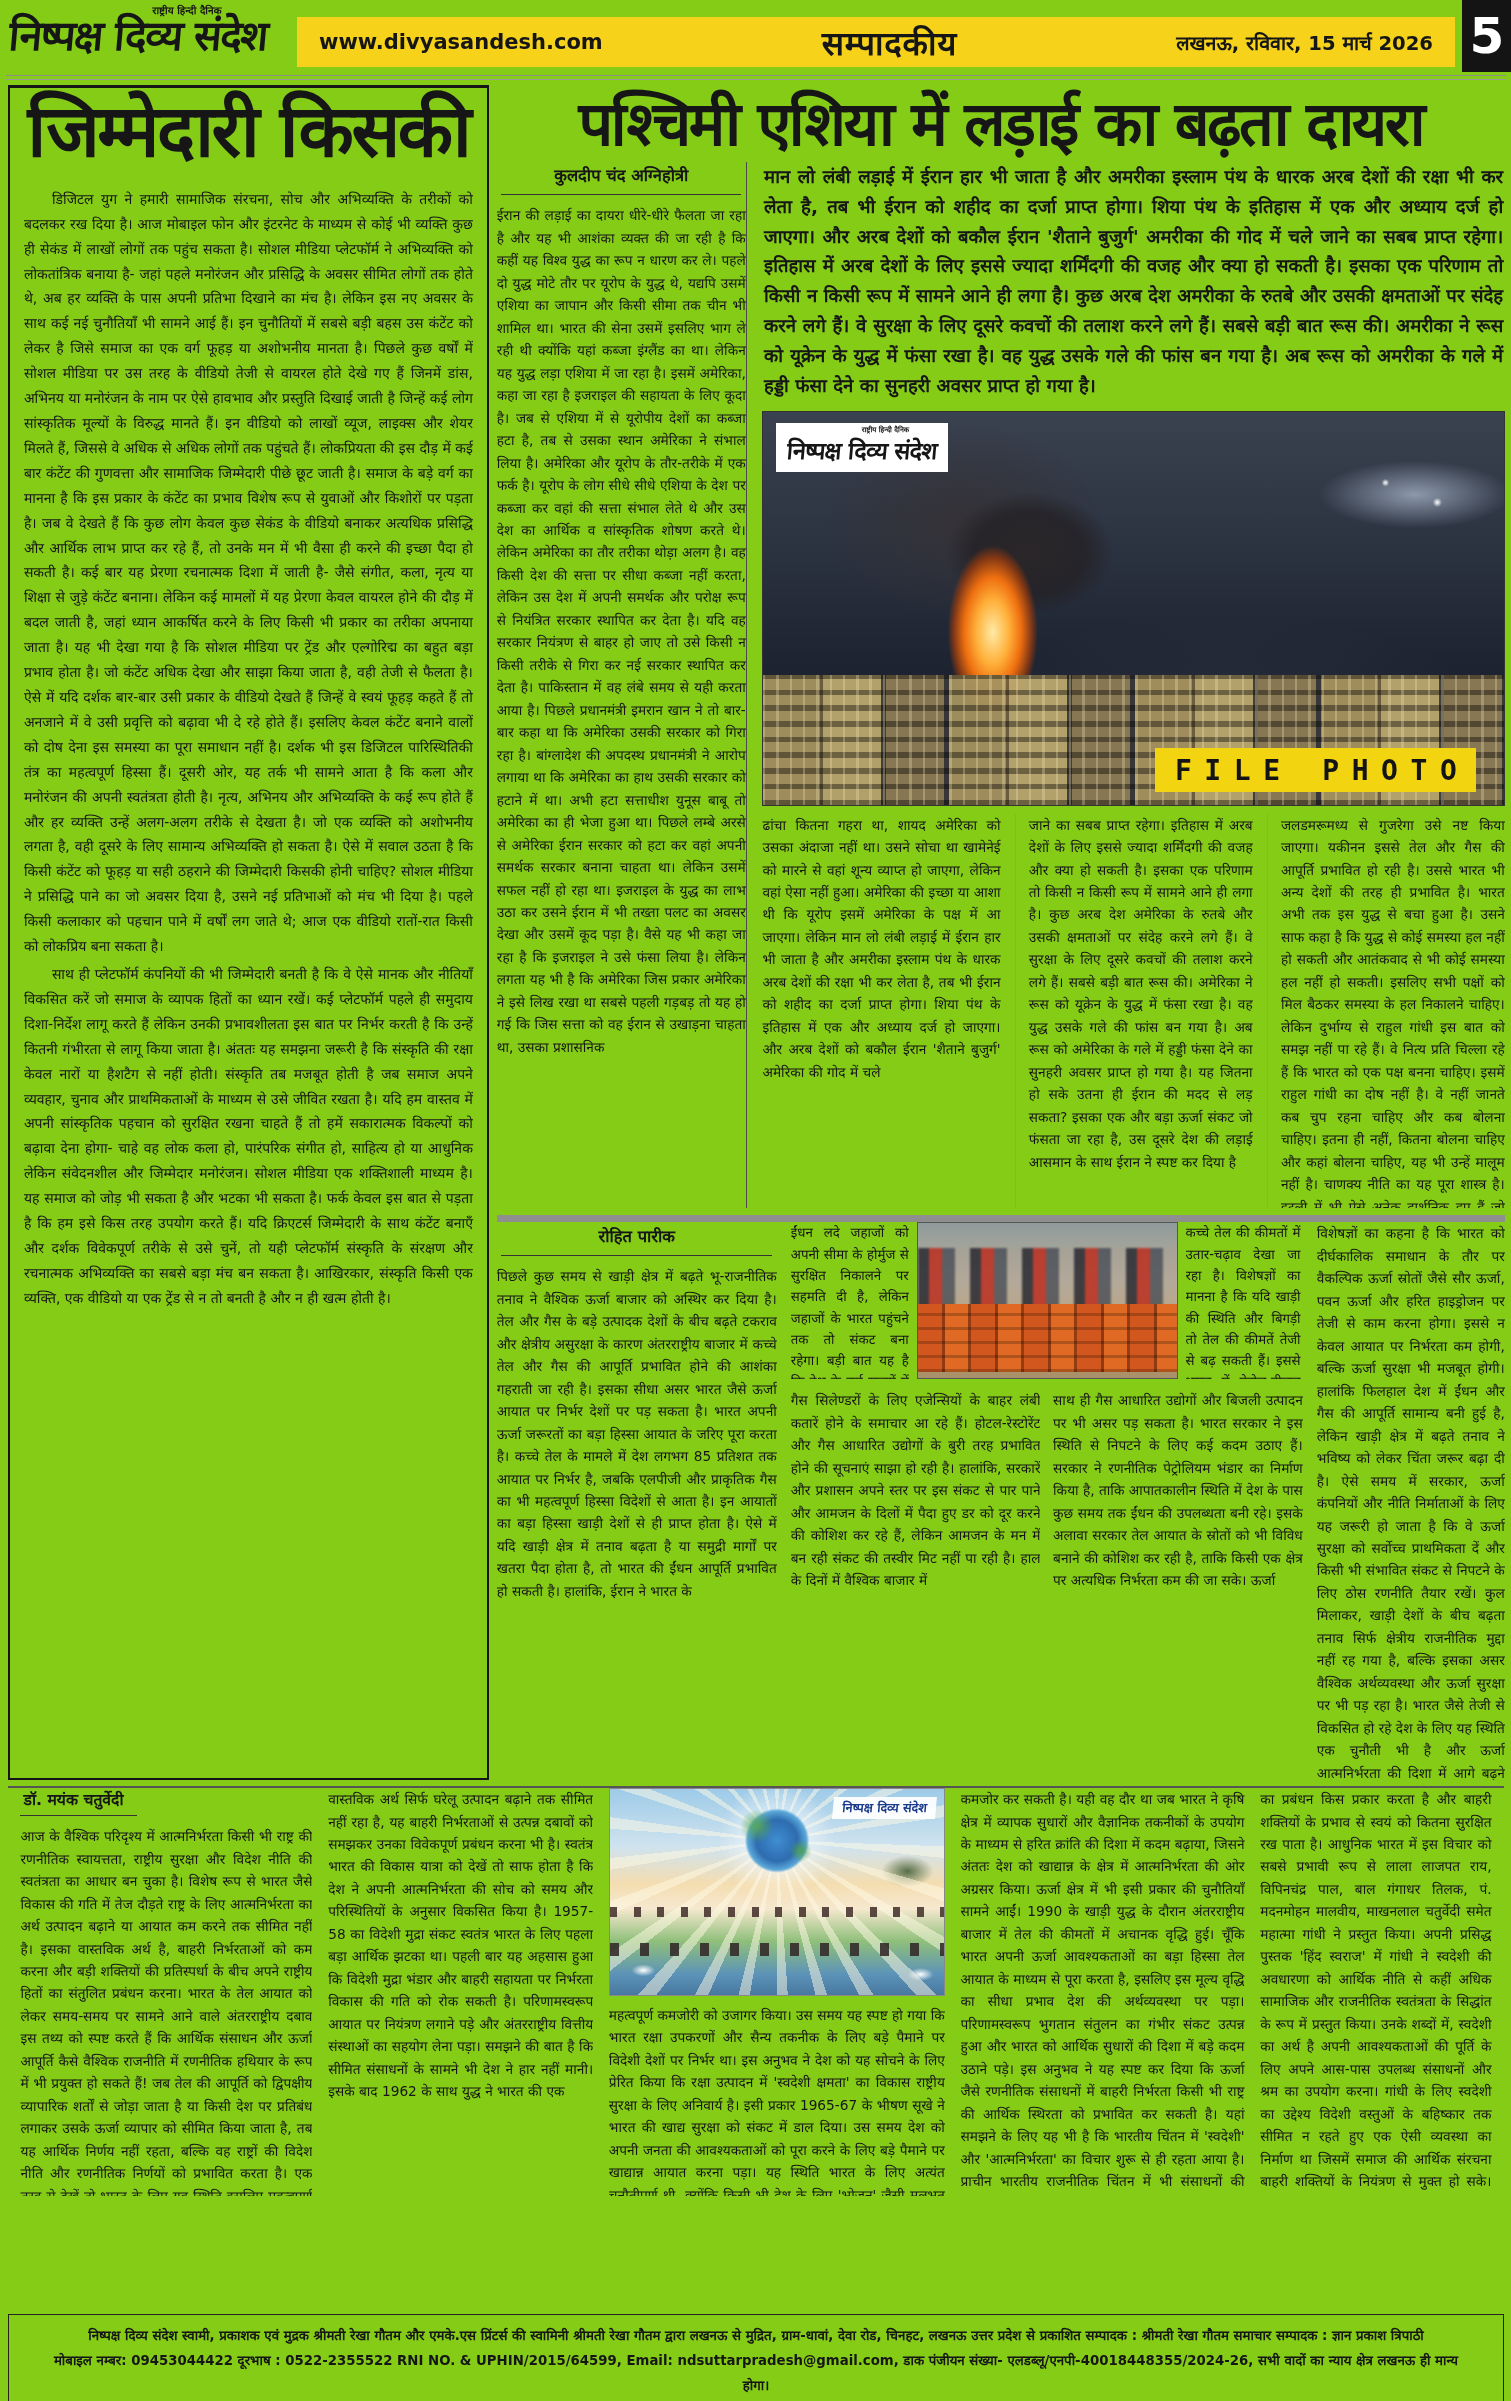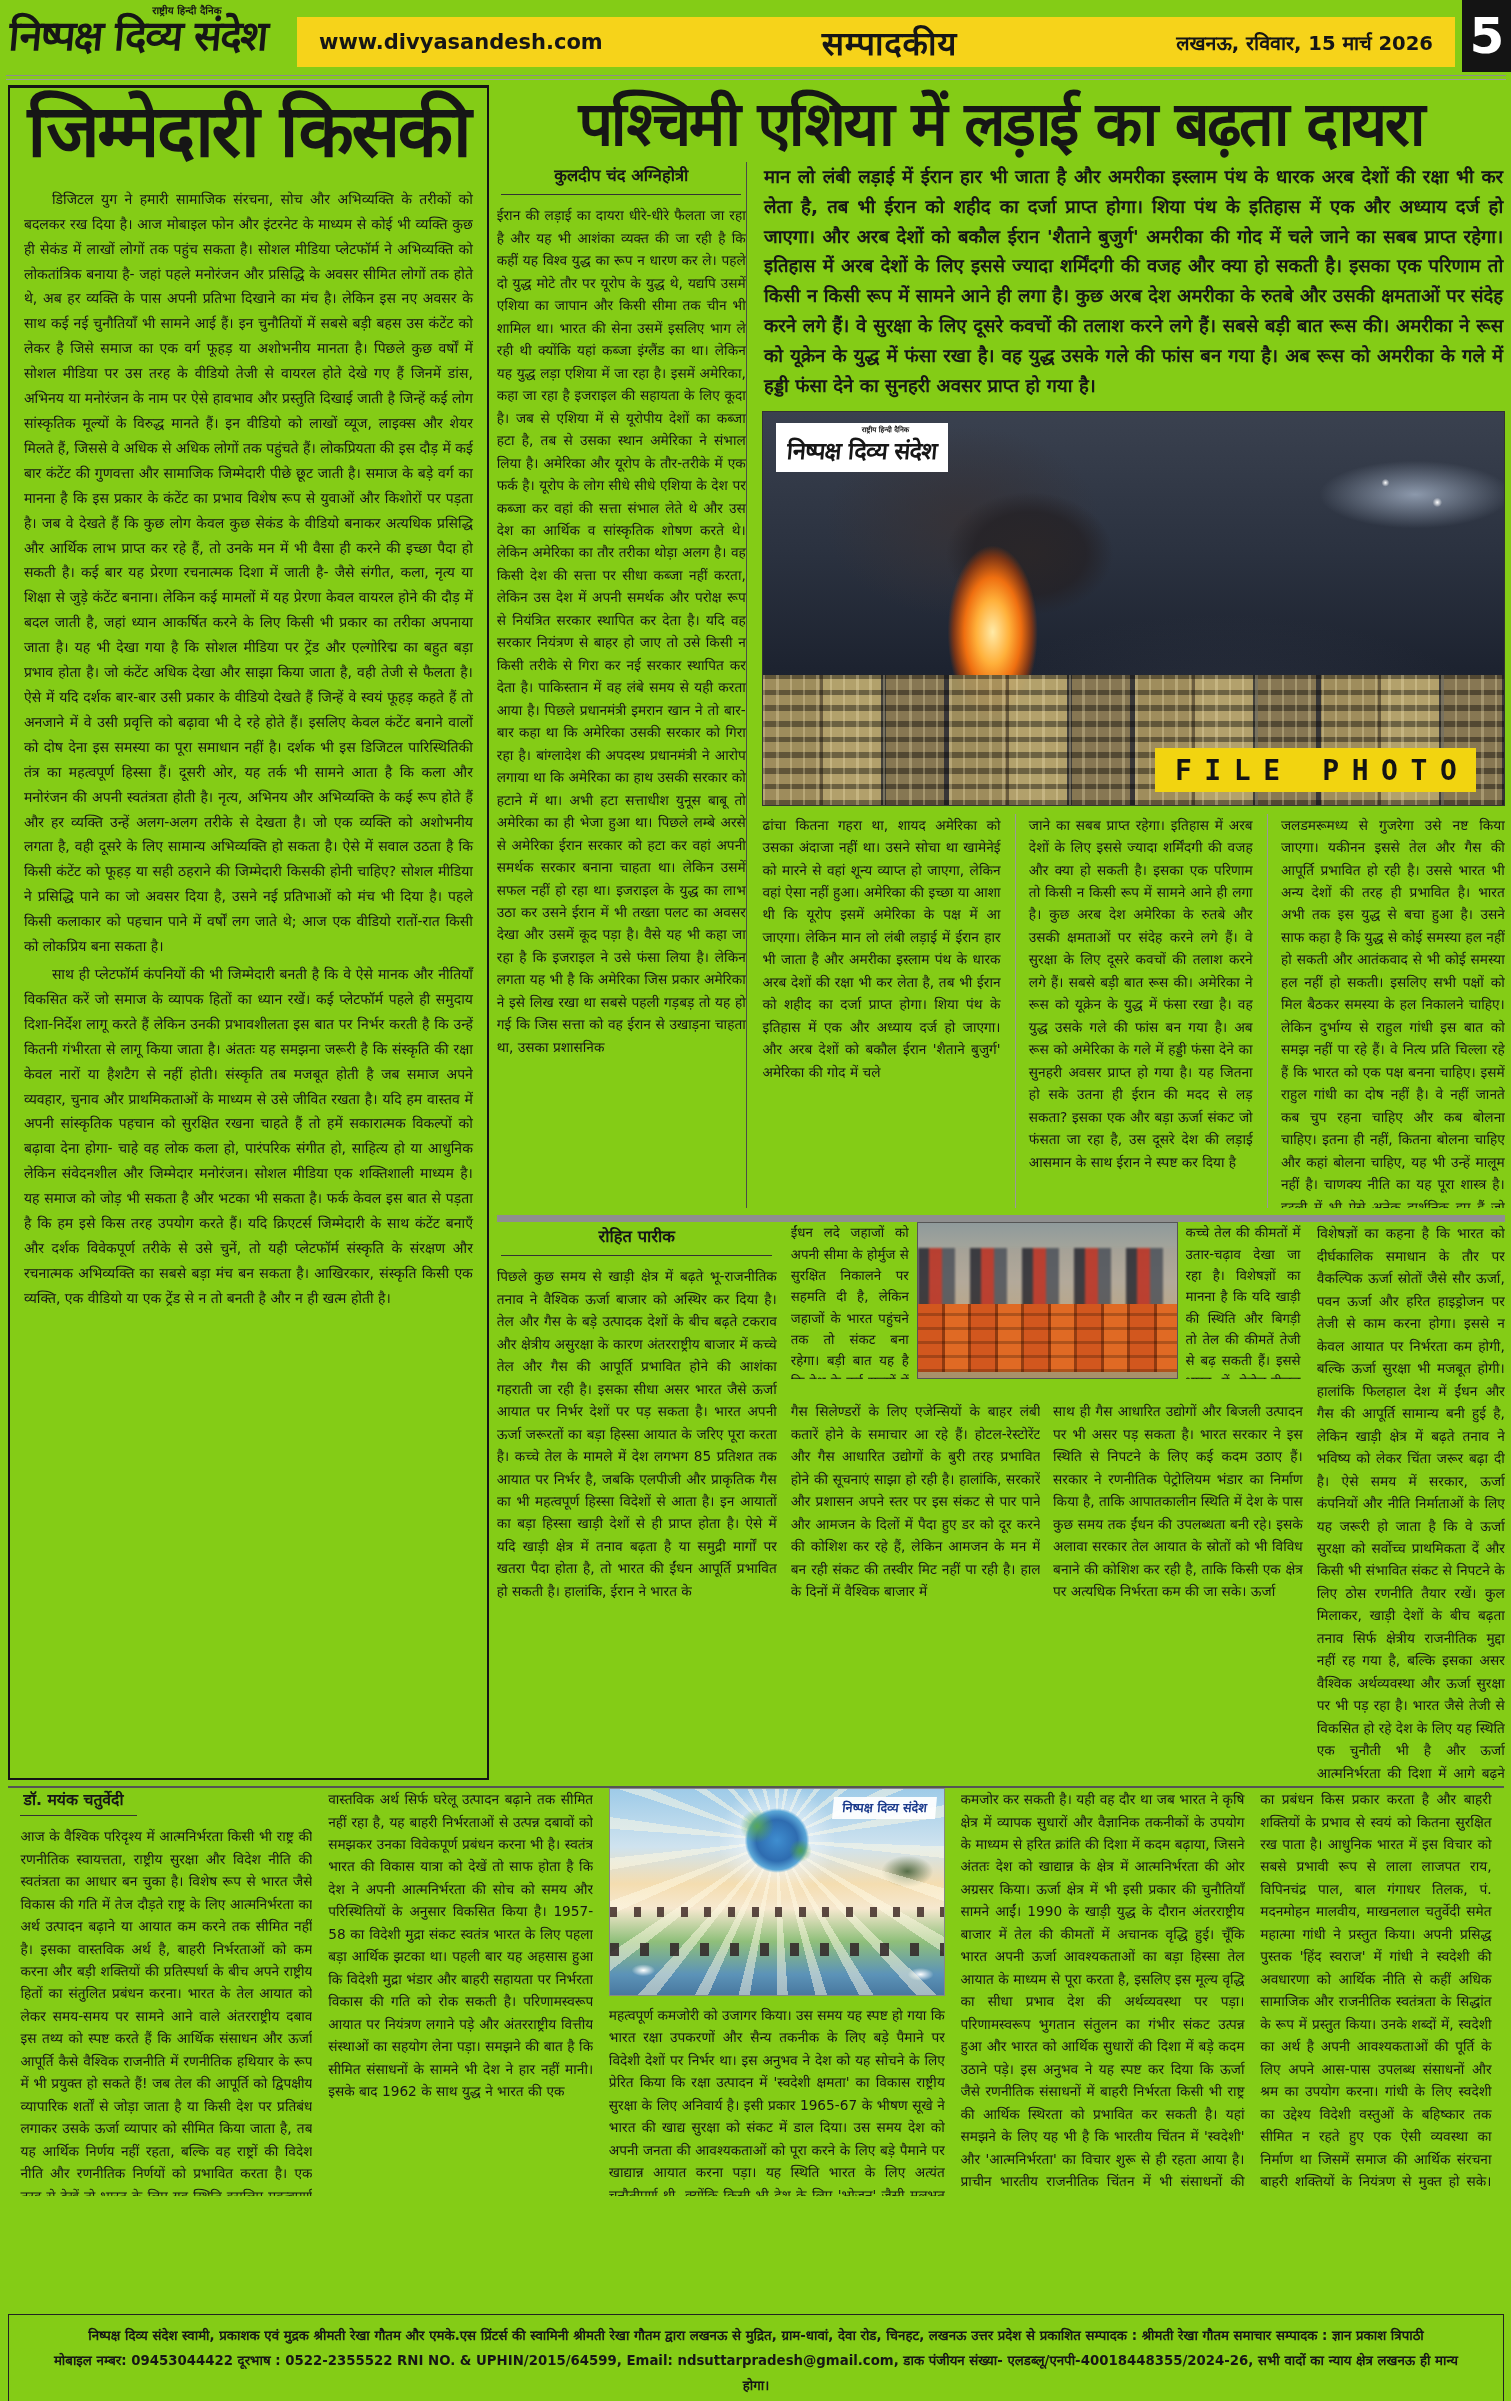--- a/index.html
+++ b/index.html
@@ -66,21 +66,21 @@
   .stripL{width:118px;flex:none;font-size:13.3px;line-height:1.6;text-align:justify;overflow:hidden;height:157px;}
   
   .photo2{width:259px;height:155px;flex:none;position:relative;overflow:hidden;border:0.8px solid #555;
     background:linear-gradient(180deg,#8f9a9b 0%,#a8a79b 20%,#bdb3a0 38%,#c6b08a 52%,#b49a6e 72%,#a8906a 100%);}
   .photo2::before{content:"";position:absolute;left:0;right:0;top:16%;height:44%;filter:blur(0.8px);
     background:repeating-linear-gradient(90deg, rgba(40,40,48,.85) 0 11px, rgba(186,52,38,.9) 11px 24px, rgba(70,75,85,.8) 24px 37px, rgba(168,158,146,.45) 37px 52px);}
   .photo2::after{content:"";position:absolute;left:0;right:0;bottom:4%;height:44%;
     background:
       repeating-linear-gradient(0deg, rgba(0,0,0,.22) 0 3.1px, transparent 3.1px 14px),
       repeating-linear-gradient(90deg,#d2571e 0 23.6px,#8f3a10 23.6px 27px,#e06a24 27px 50px,#943d12 50px 53px);}
-  .a3mid-bot{display:grid;grid-template-columns:1fr 1fr;gap:0 12.6px;margin-top:21px;height:298px;overflow:hidden;}
+  .a3mid-bot{display:grid;grid-template-columns:1fr 1fr;gap:0 12.6px;margin-top:10px;height:298px;overflow:hidden;}
   .a3mid-bot>div{overflow:hidden;}
   
   .art4{margin:6.3px 7.9px 0;border-top:2.4px solid #555;height:518px;overflow:hidden;}
   .a4-title{font-size:50px;font-weight:bold;text-align:center;padding:7.9px 0 14px;letter-spacing:-1.6px;}
   .a4-cols{display:grid;grid-template-columns:292px 265px 336px 284px 1fr;gap:0 15.7px;padding:0 12.6px;height:408px;overflow:hidden;}
   .a4-cols>div{overflow:hidden;}
   .a4-byline{font-size:15.7px;font-weight:bold;border-bottom:1.6px solid #333;display:inline-block;padding:0 14px 4.7px 3.1px;margin-bottom:9.4px;}
   
   .photo3{height:206px;margin-bottom:7.9px;position:relative;overflow:hidden;border:0.8px solid #888;
     background:

